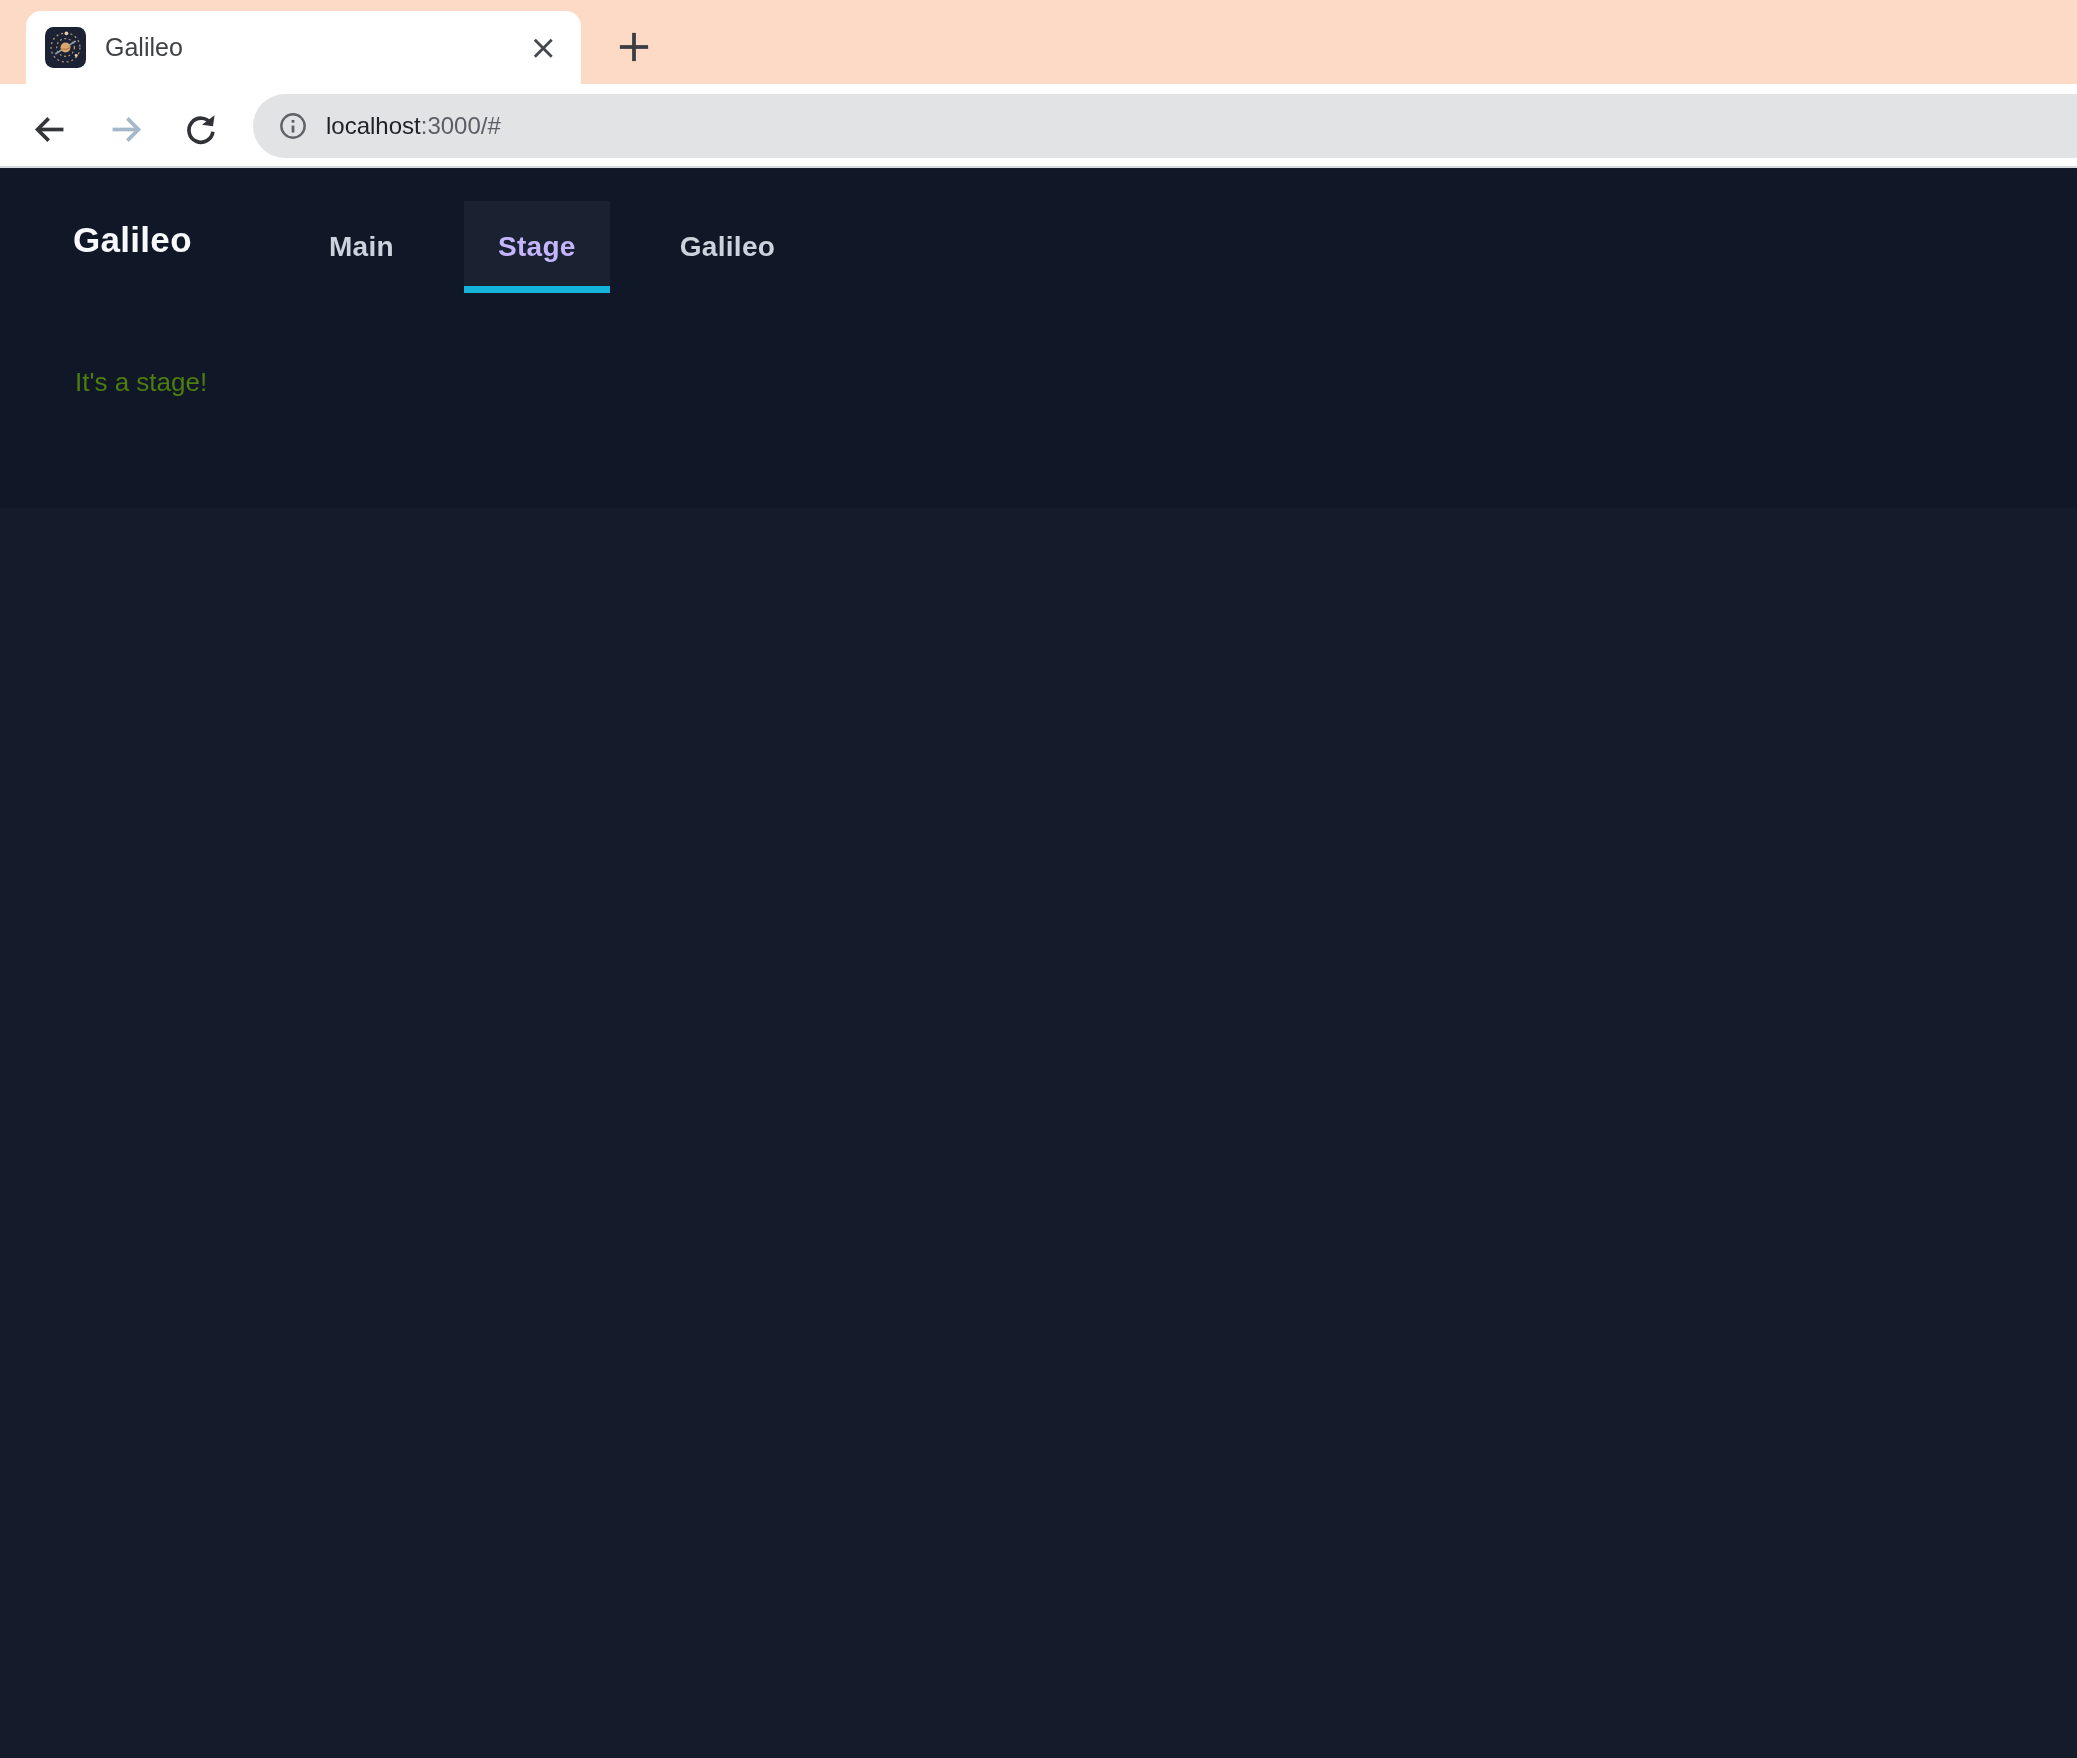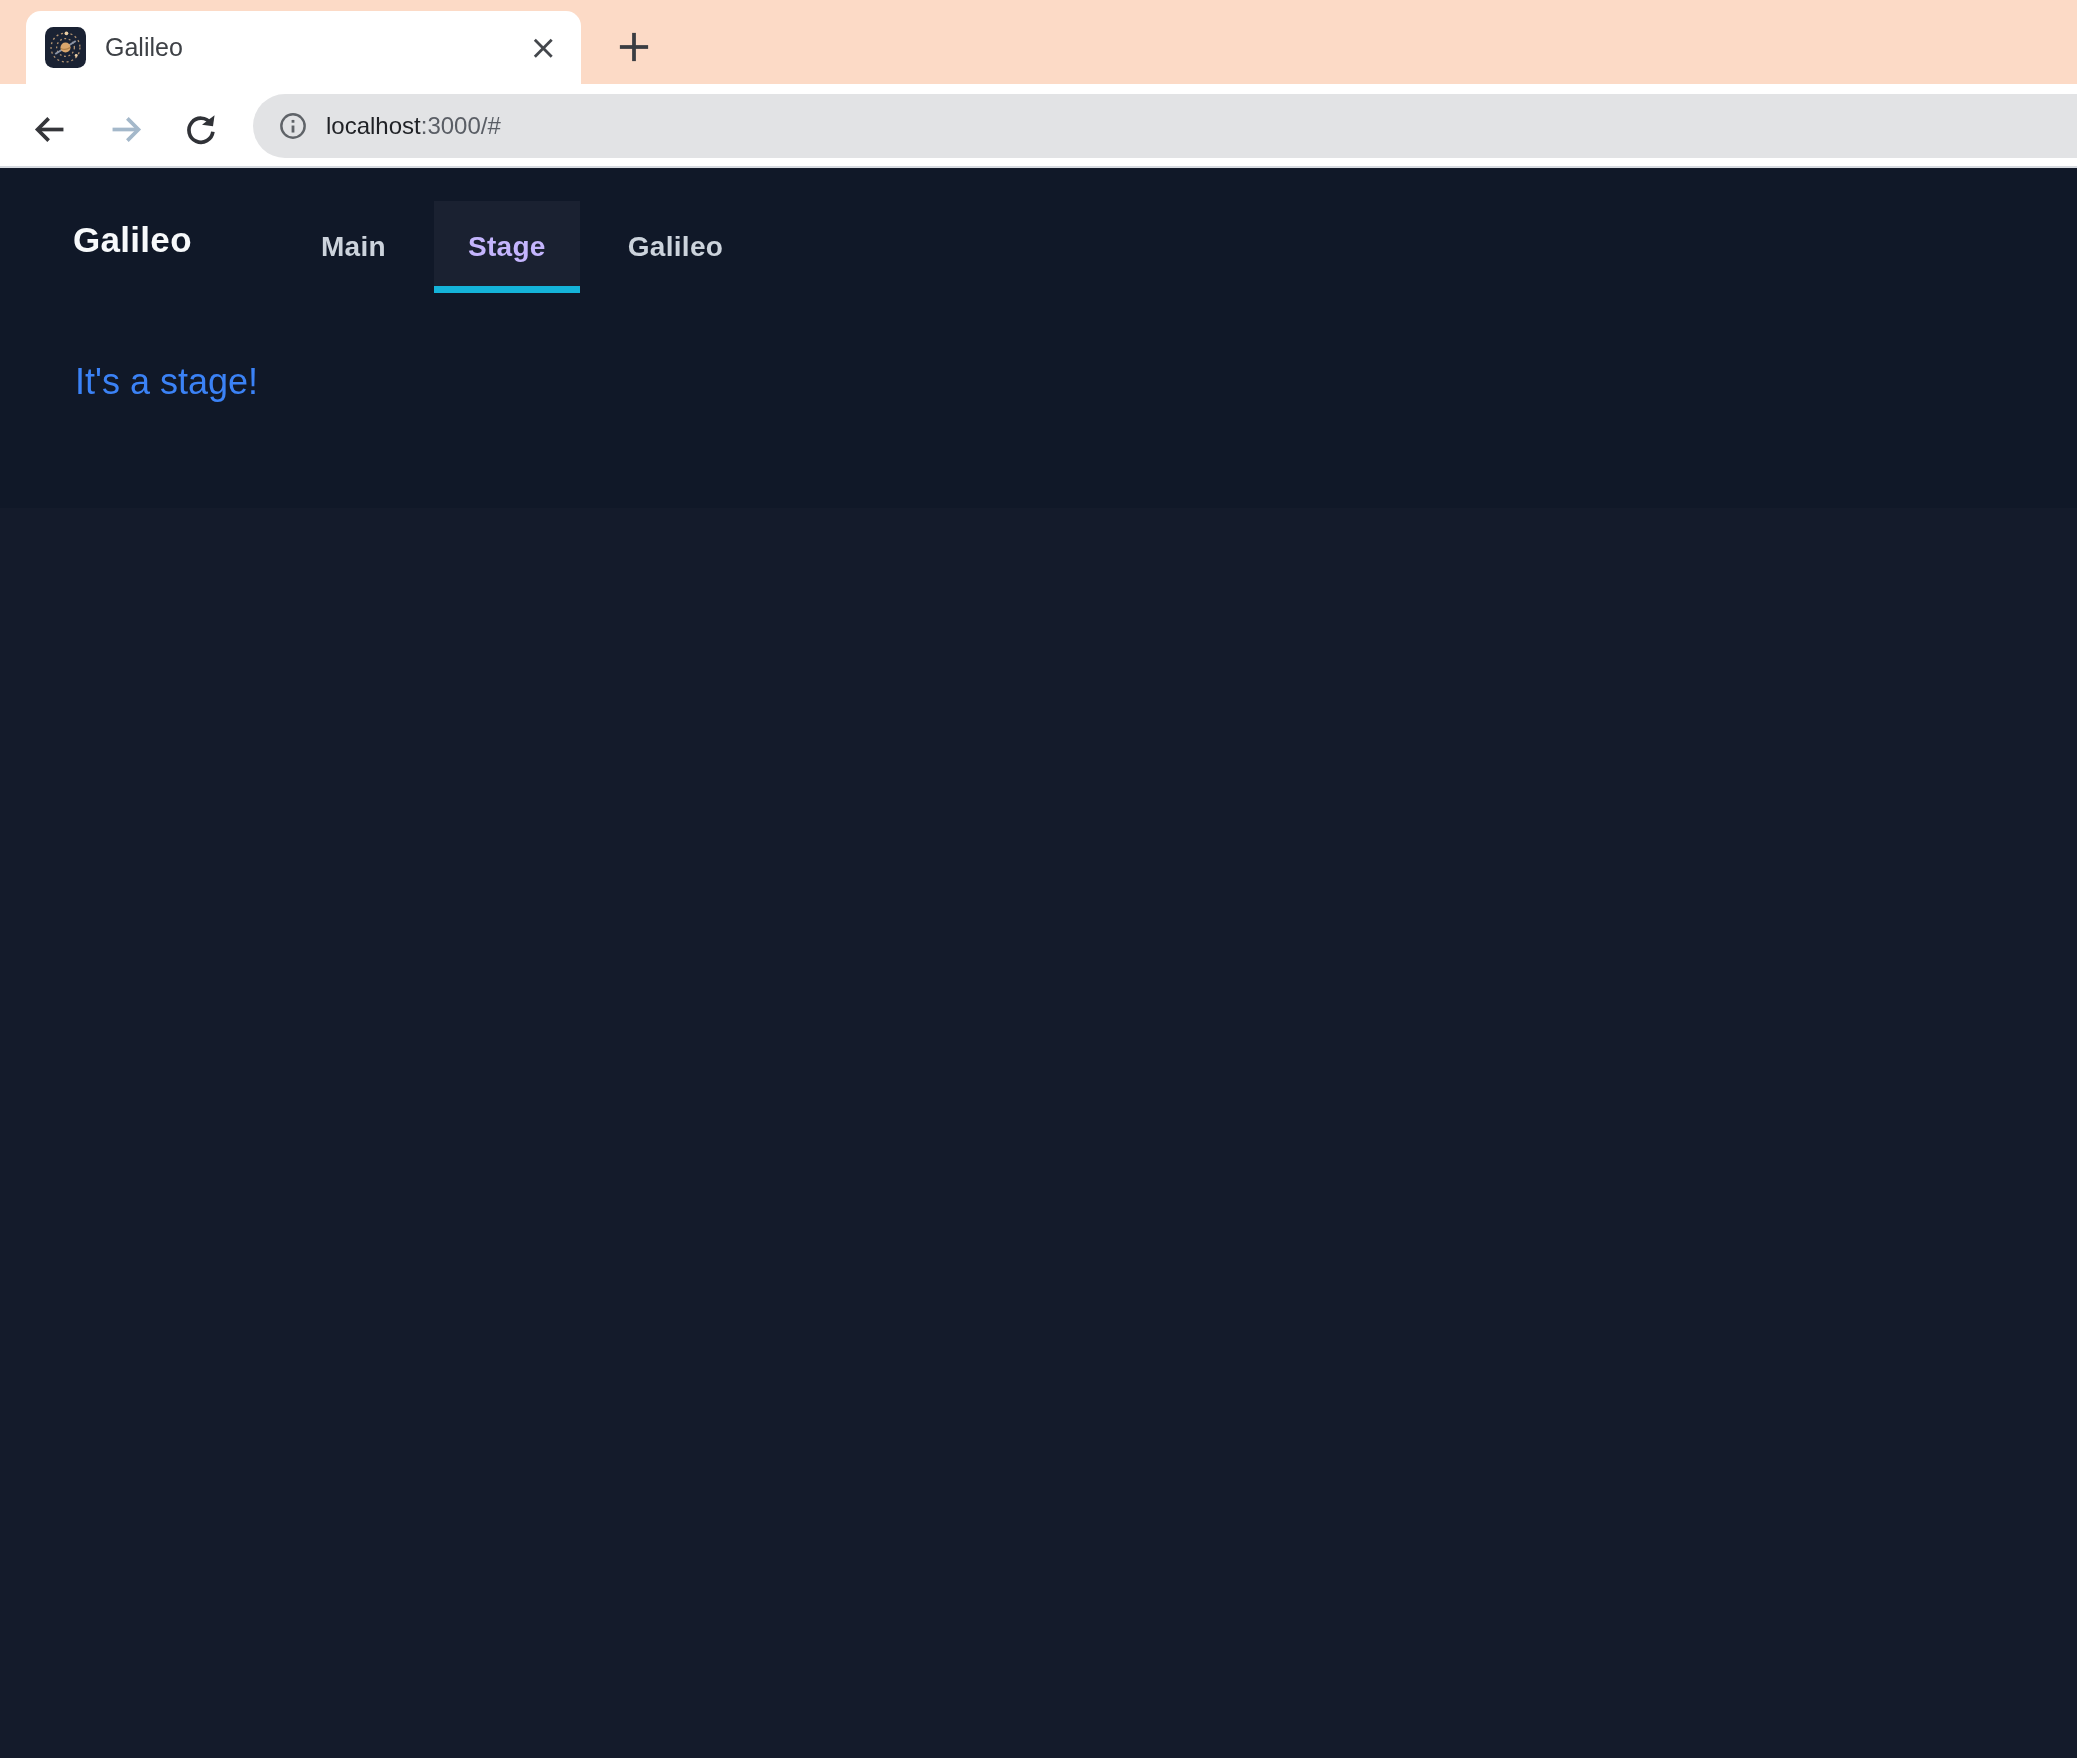--- a/index.html
+++ b/index.html
@@ -30,26 +30,26 @@
   .omni-info{position:absolute;left:26px;top:18px;width:28px;height:28px;}
   .urltext{position:absolute;left:73px;top:0;height:64px;line-height:64px;font-size:24px;white-space:nowrap;}
   .urltext .host{color:#1f2125;}
   .urltext .path{color:#5a5e65;}
 
   
   .page{position:absolute;left:0;top:169px;width:100%;height:1590px;}
   .appbar{position:absolute;left:0;top:0;width:100%;height:339px;background:#101828;}
   .brand{position:absolute;left:73px;top:52px;font-size:35px;font-weight:700;color:#f7f9fb;
         line-height:37px;letter-spacing:0.3px;}
-  .navtabs{position:absolute;left:287px;top:32px;height:92px;display:flex;gap:14px;text-align:right;}
+  .navtabs{position:absolute;left:295px;top:32px;height:92px;display:flex;gap:36px;text-align:right;}
   .navtab{position:relative;height:92px;padding:0 34px;display:flex;align-items:center;justify-content:center;
         font-size:28px;font-weight:700;color:#ccd3dc;letter-spacing:0.3px;cursor:pointer;}
   .navtab.active{color:#c4b5fd;background:rgba(255,255,255,0.045);}
   .navtab.active .indicator{position:absolute;left:0;right:0;bottom:0;height:6.6px;background:#14b3d9;}
-  .content-text{position:absolute;left:75px;top:197px;font-size:36px;color:#3b82f6;line-height:32px;}
+  .content-text{position:absolute;left:75px;top:197px;font-size:26px;color:#4d7c0f;line-height:32px;}
   .stage-area{position:absolute;left:0;top:339px;width:100%;height:1251px;background:#141b2b;}
 </style>
 </head>
 <body>
 
 <div class="window">
 
   <div class="tabstrip">
     <div class="btab">
       <svg class="favicon" viewBox="0 0 44 44">

